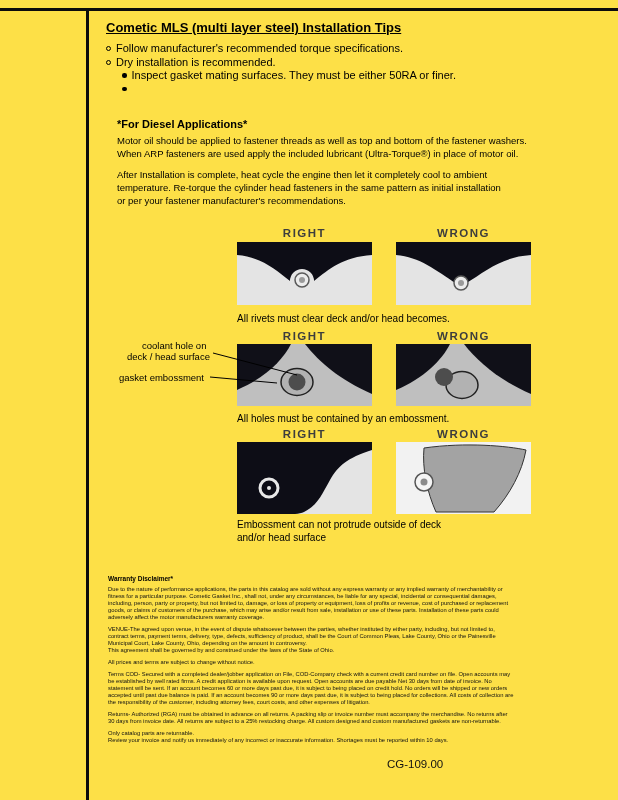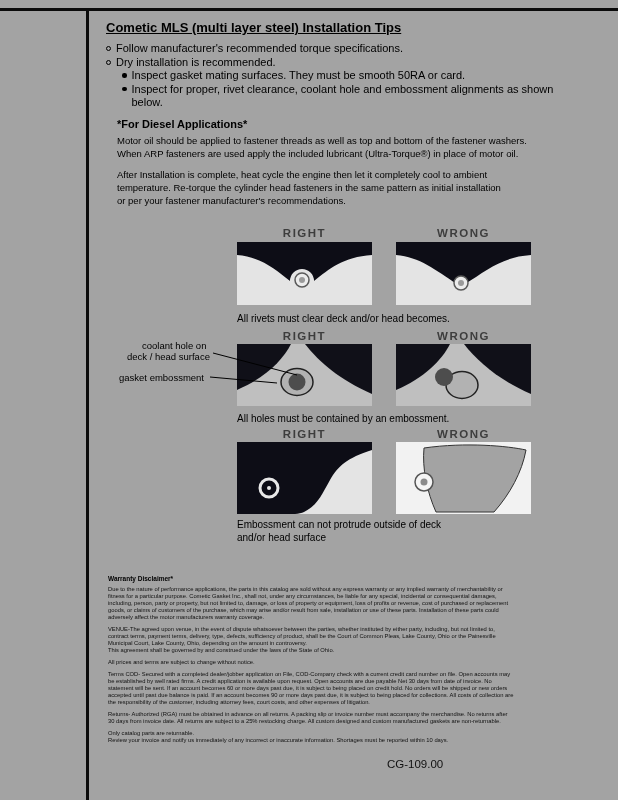--- a/index.html
+++ b/index.html
@@ -1,21 +1,21 @@
 <!DOCTYPE html>
 <html><head>
 <meta charset="utf-8">
 <style>
   * { margin:0; padding:0; box-sizing:border-box; }
   html,body { background:#ffffff; }
   body {
     width:618px; height:800px; position:relative; overflow:hidden;
     font-family:"Liberation Sans", sans-serif; color:#000;
   }
-  .page { position:absolute; left:0; top:0; width:618px; height:800px; background:#a3a3a3; }
+  .page { position:absolute; left:0; top:0; width:618px; height:800px; background:#fde047; }
 
   .border-top  { position:absolute; left:0;  top:8px;  width:618px; height:3px; background:#0b0b0b; }
   .border-left { position:absolute; left:86px; top:8px; width:3px;  height:792px; background:#0b0b0b; }
 
   .title {
     position:absolute; left:106px; top:20px;
     font-size:13px; font-weight:bold; text-decoration:underline;
   }
 
   .bullets { position:absolute; left:106px; top:42px; width:480px; font-size:11px; line-height:13.5px; }
@@ -79,25 +79,24 @@
       <span class="o-marker"></span>
       <span>Follow manufacturer's recommended torque specifications.</span>
     </div>
     <div class="b-row">
       <span class="o-marker"></span>
       <span>Dry installation is recommended.</span>
     </div>
     <div class="sub">
       <div class="b-row">
         <span class="dot-marker"></span>
-        <span>Inspect gasket mating surfaces.  They must be smooth 50RA or card.</span>
+        <span>Inspect gasket mating surfaces.  They must be either 50RA or finer.</span>
       </div>
       <div class="b-row">
         <span class="dot-marker"></span>
-        <span>Inspect for proper, rivet clearance, coolant hole and embossment alignments as shown below.</span>
       </div>
     </div>
   </div>
 
   <div class="diesel-heading">*For Diesel Applications*</div>
   <div class="para p2">After Installation is complete, heat cycle the engine then let it completely cool to ambient
 temperature. Re-torque the cylinder head fasteners in the same pattern as initial installation
 or per your fastener manufacturer's recommendations.</div>
   <div class="para p1">Motor oil should be applied to fastener threads as well as top and bottom of the fastener washers.
 When ARP fasteners are used apply the included lubricant (Ultra-Torque®) in place of motor oil.</div>

